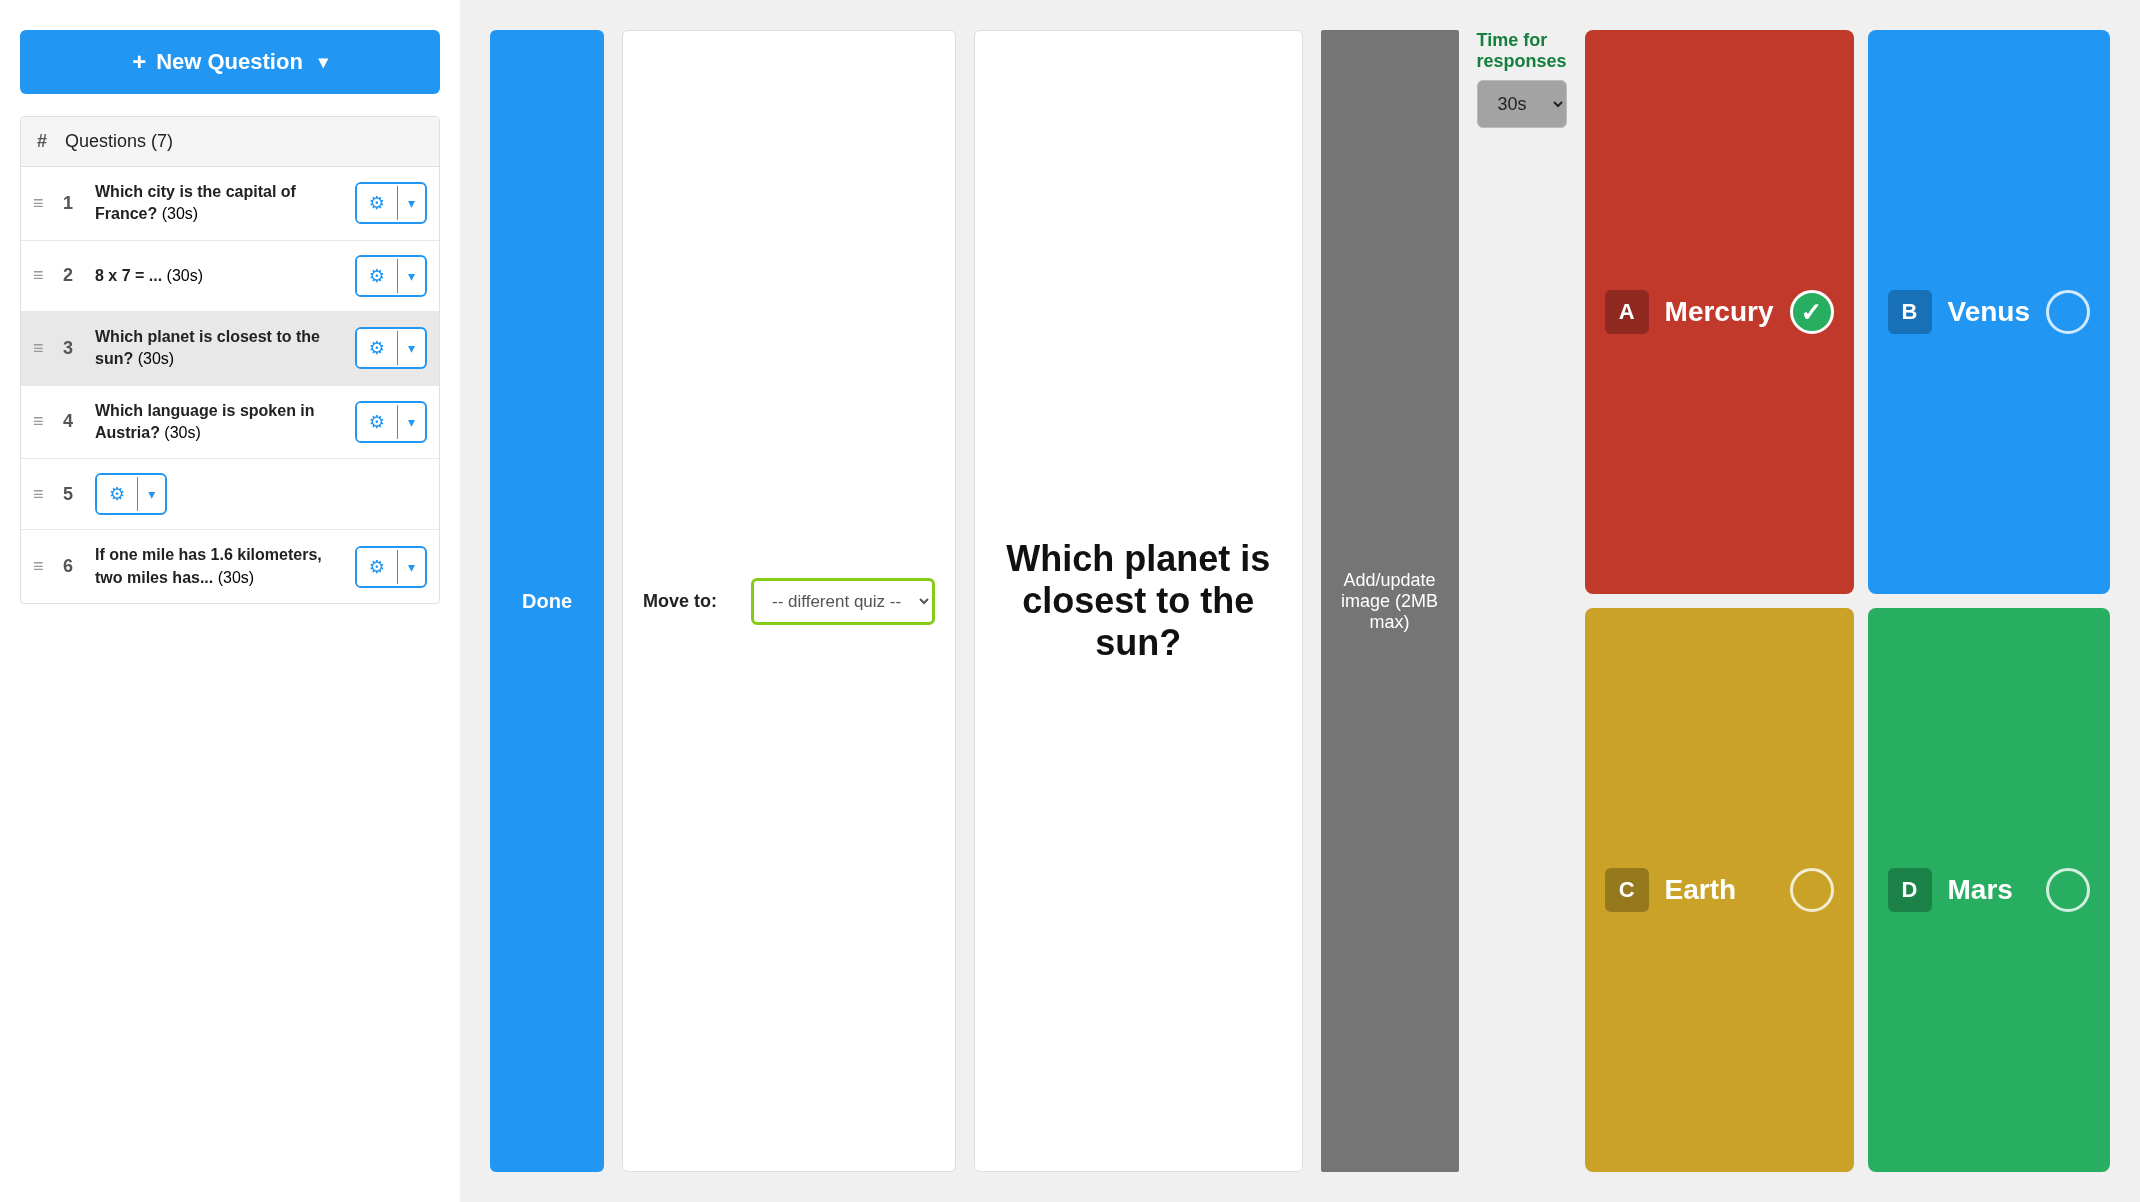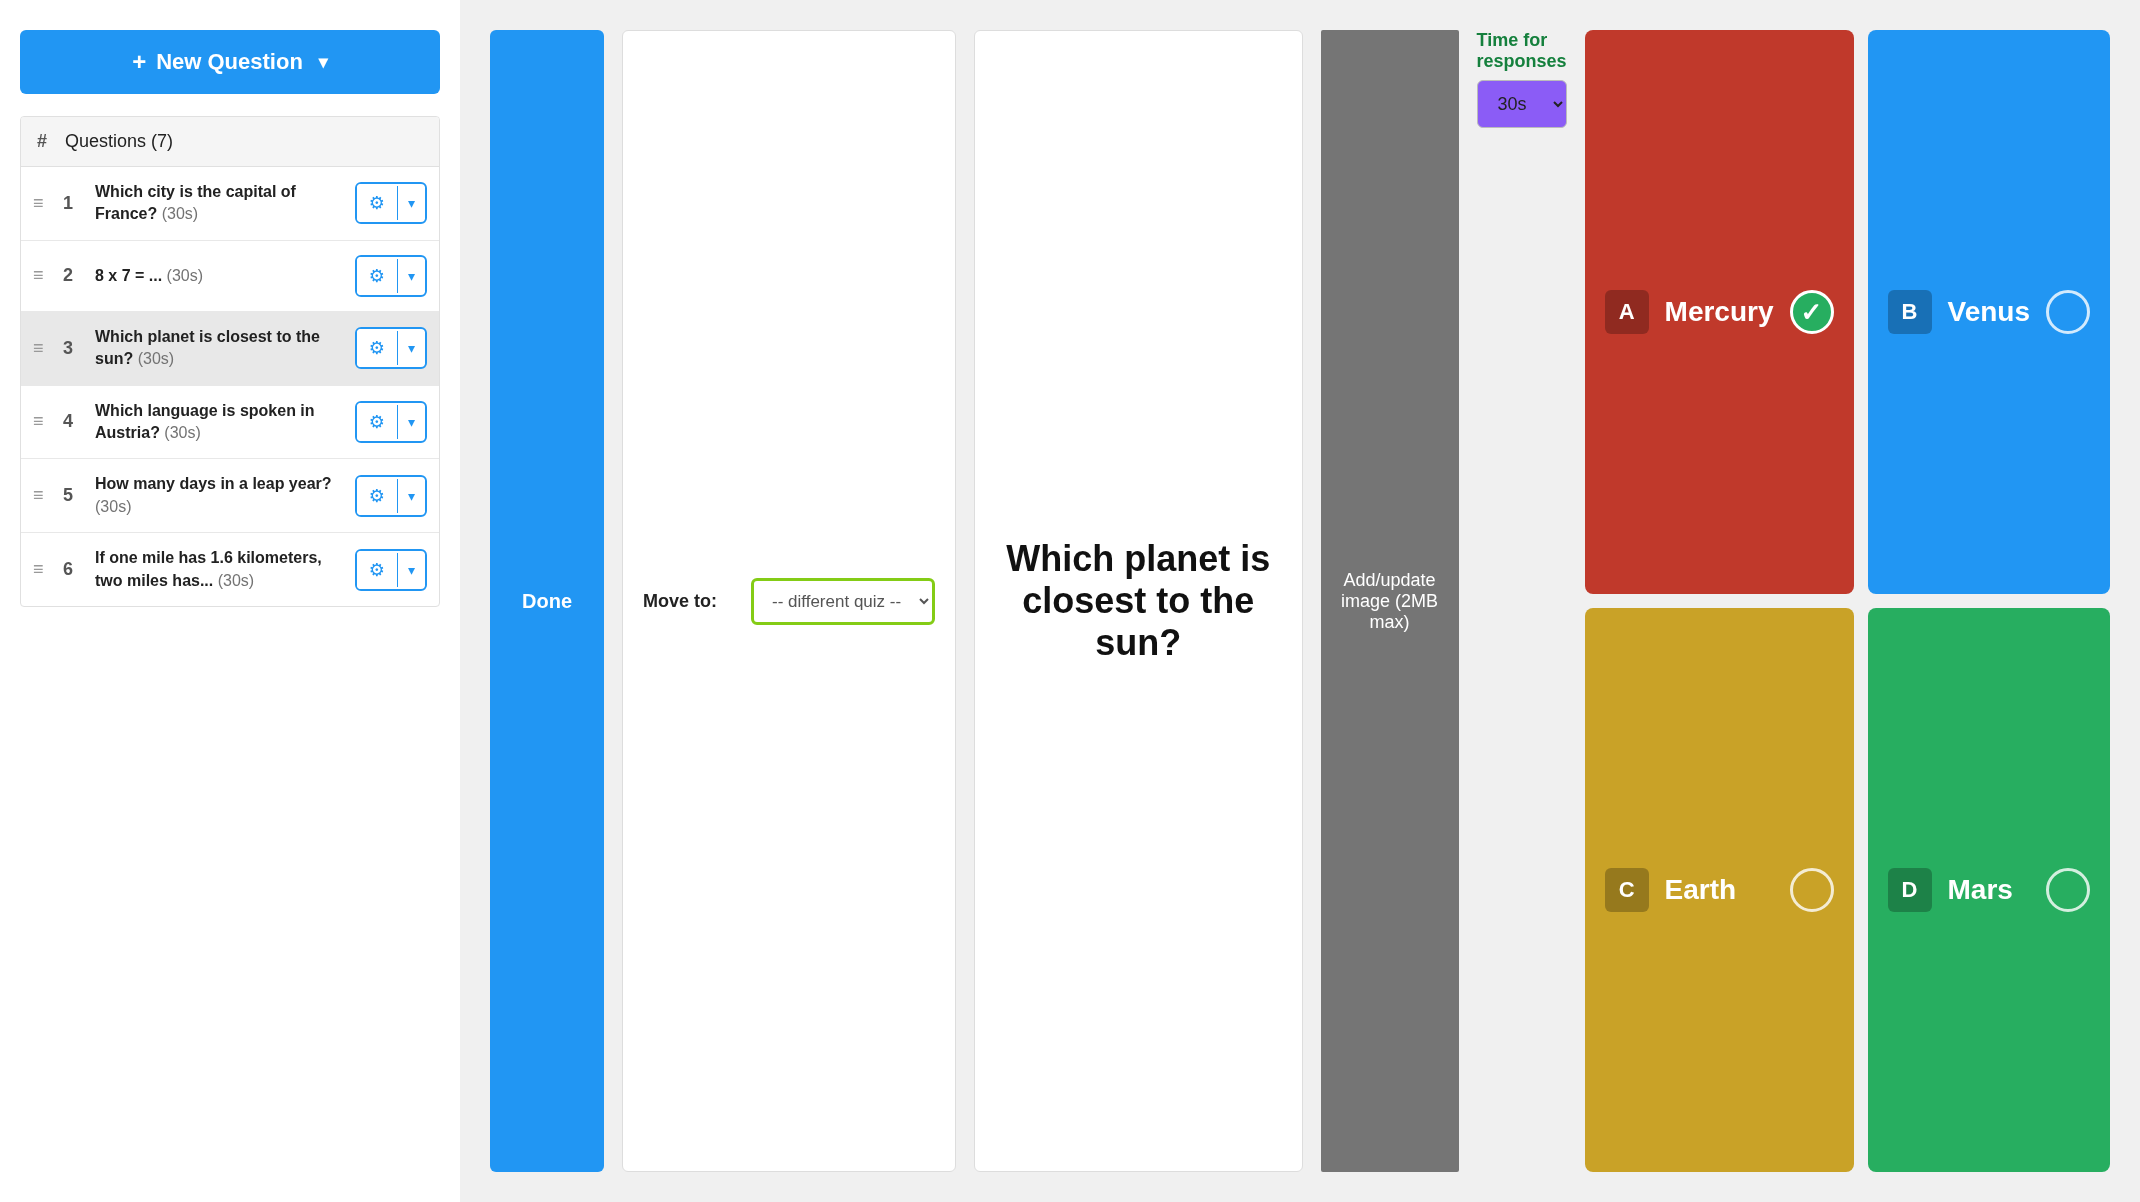--- a/index.html
+++ b/index.html
@@ -78,21 +78,21 @@
       min-width: 22px;
     }
     .row-text {
       flex: 1;
       font-size: 16px;
       font-weight: 700;
       color: #222;
       line-height: 1.4;
     }
     .row-text .time-badge {
-      color: #737373;
+      color: #000000;
       font-weight: 400;
     }
 
     .gear-btn {
       display: flex;
       align-items: center;
       gap: 0;
       border: 2px solid #2196f3;
       border-radius: 6px;
       background: #fff;
@@ -205,21 +205,21 @@
       font-size: 18px;
       font-weight: 700;
       color: #15803d;
     }
     .time-select {
       border: 1px solid #bbb;
       border-radius: 6px;
       padding: 12px 16px;
       font-size: 18px;
       color: #222;
-      background: #8b5cf6;
+      background: #a3a3a3;
       cursor: pointer;
       width: 100%;
     }
 
     .answers-grid {
       display: grid;
       grid-template-columns: 1fr 1fr;
       gap: 14px;
     }
 
@@ -332,21 +332,20 @@
       <div class="gear-btn">
         <button class="gear-part">⚙</button>
         <div class="divider-v"></div>
         <button class="chevron-part">▾</button>
       </div>
     </div>
 
     <div class="question-row">
       <span class="drag-handle">≡</span>
       <span class="row-num">5</span>
-      <span class="row-text">How many days in a leap year? <span class="time-badge">(30s)</span></span>
       <div class="gear-btn">
         <button class="gear-part">⚙</button>
         <div class="divider-v"></div>
         <button class="chevron-part">▾</button>
       </div>
     </div>
 
     <div class="question-row">
       <span class="drag-handle">≡</span>
       <span class="row-num">6</span>

